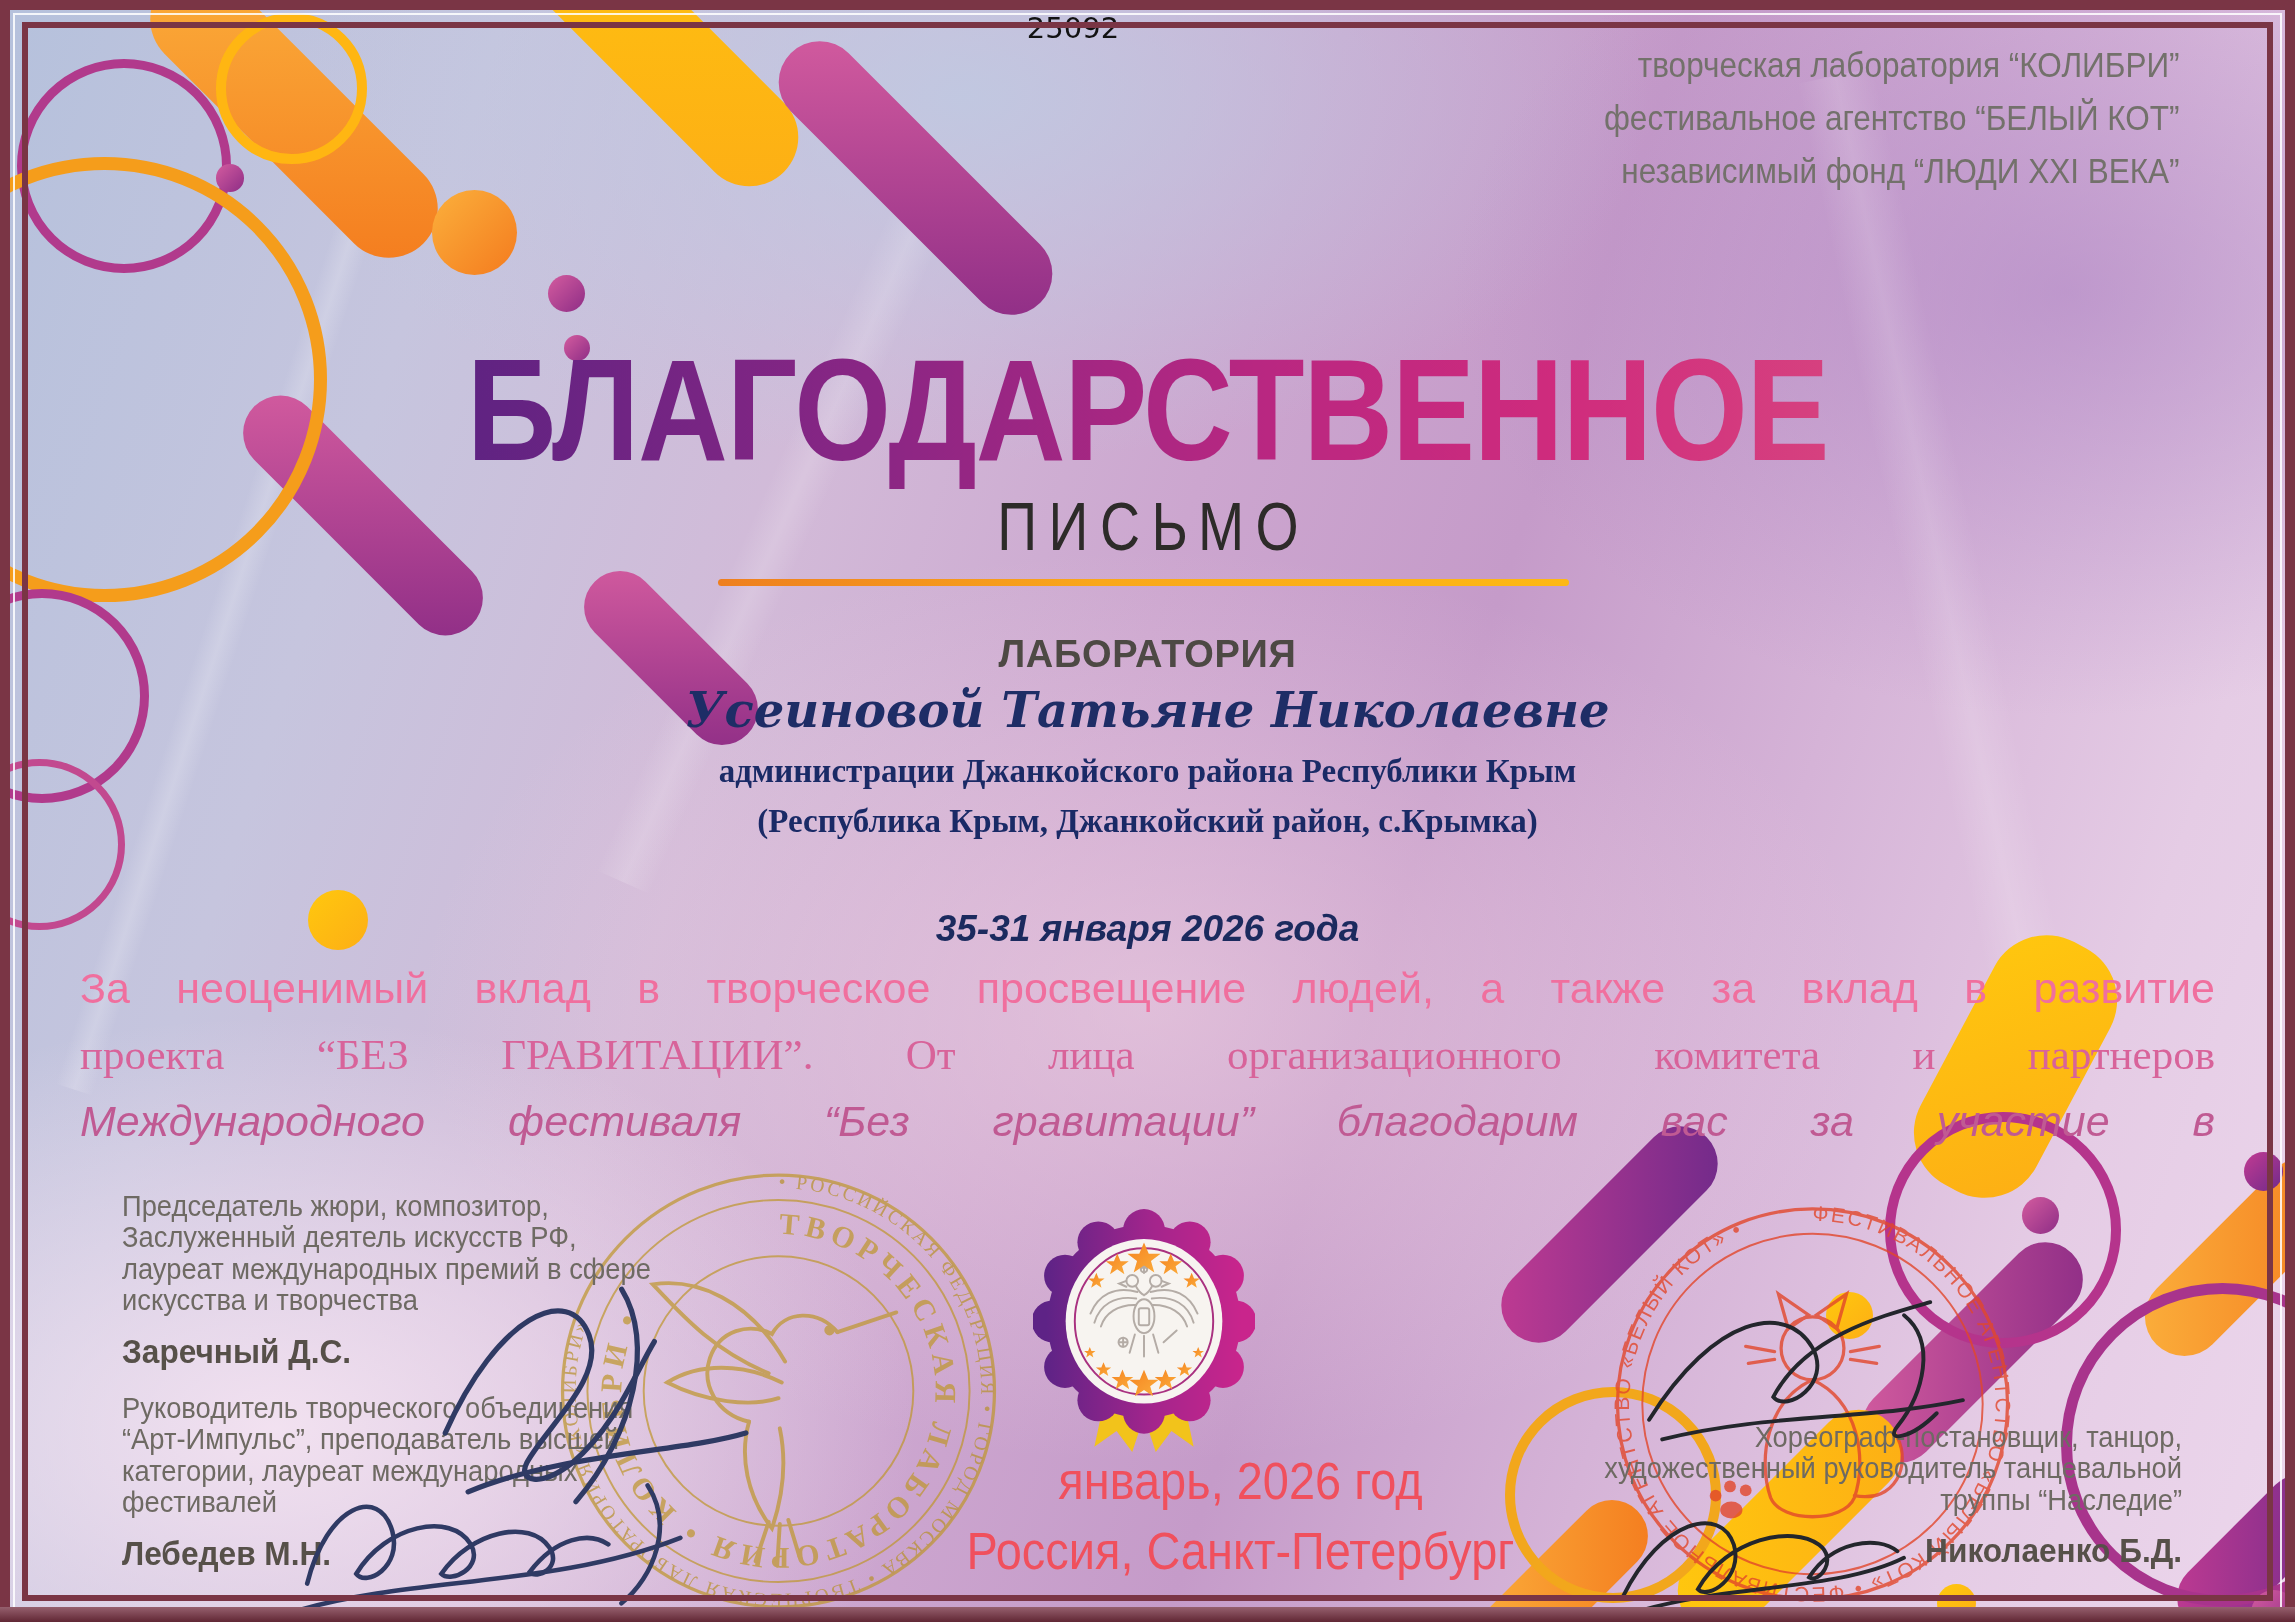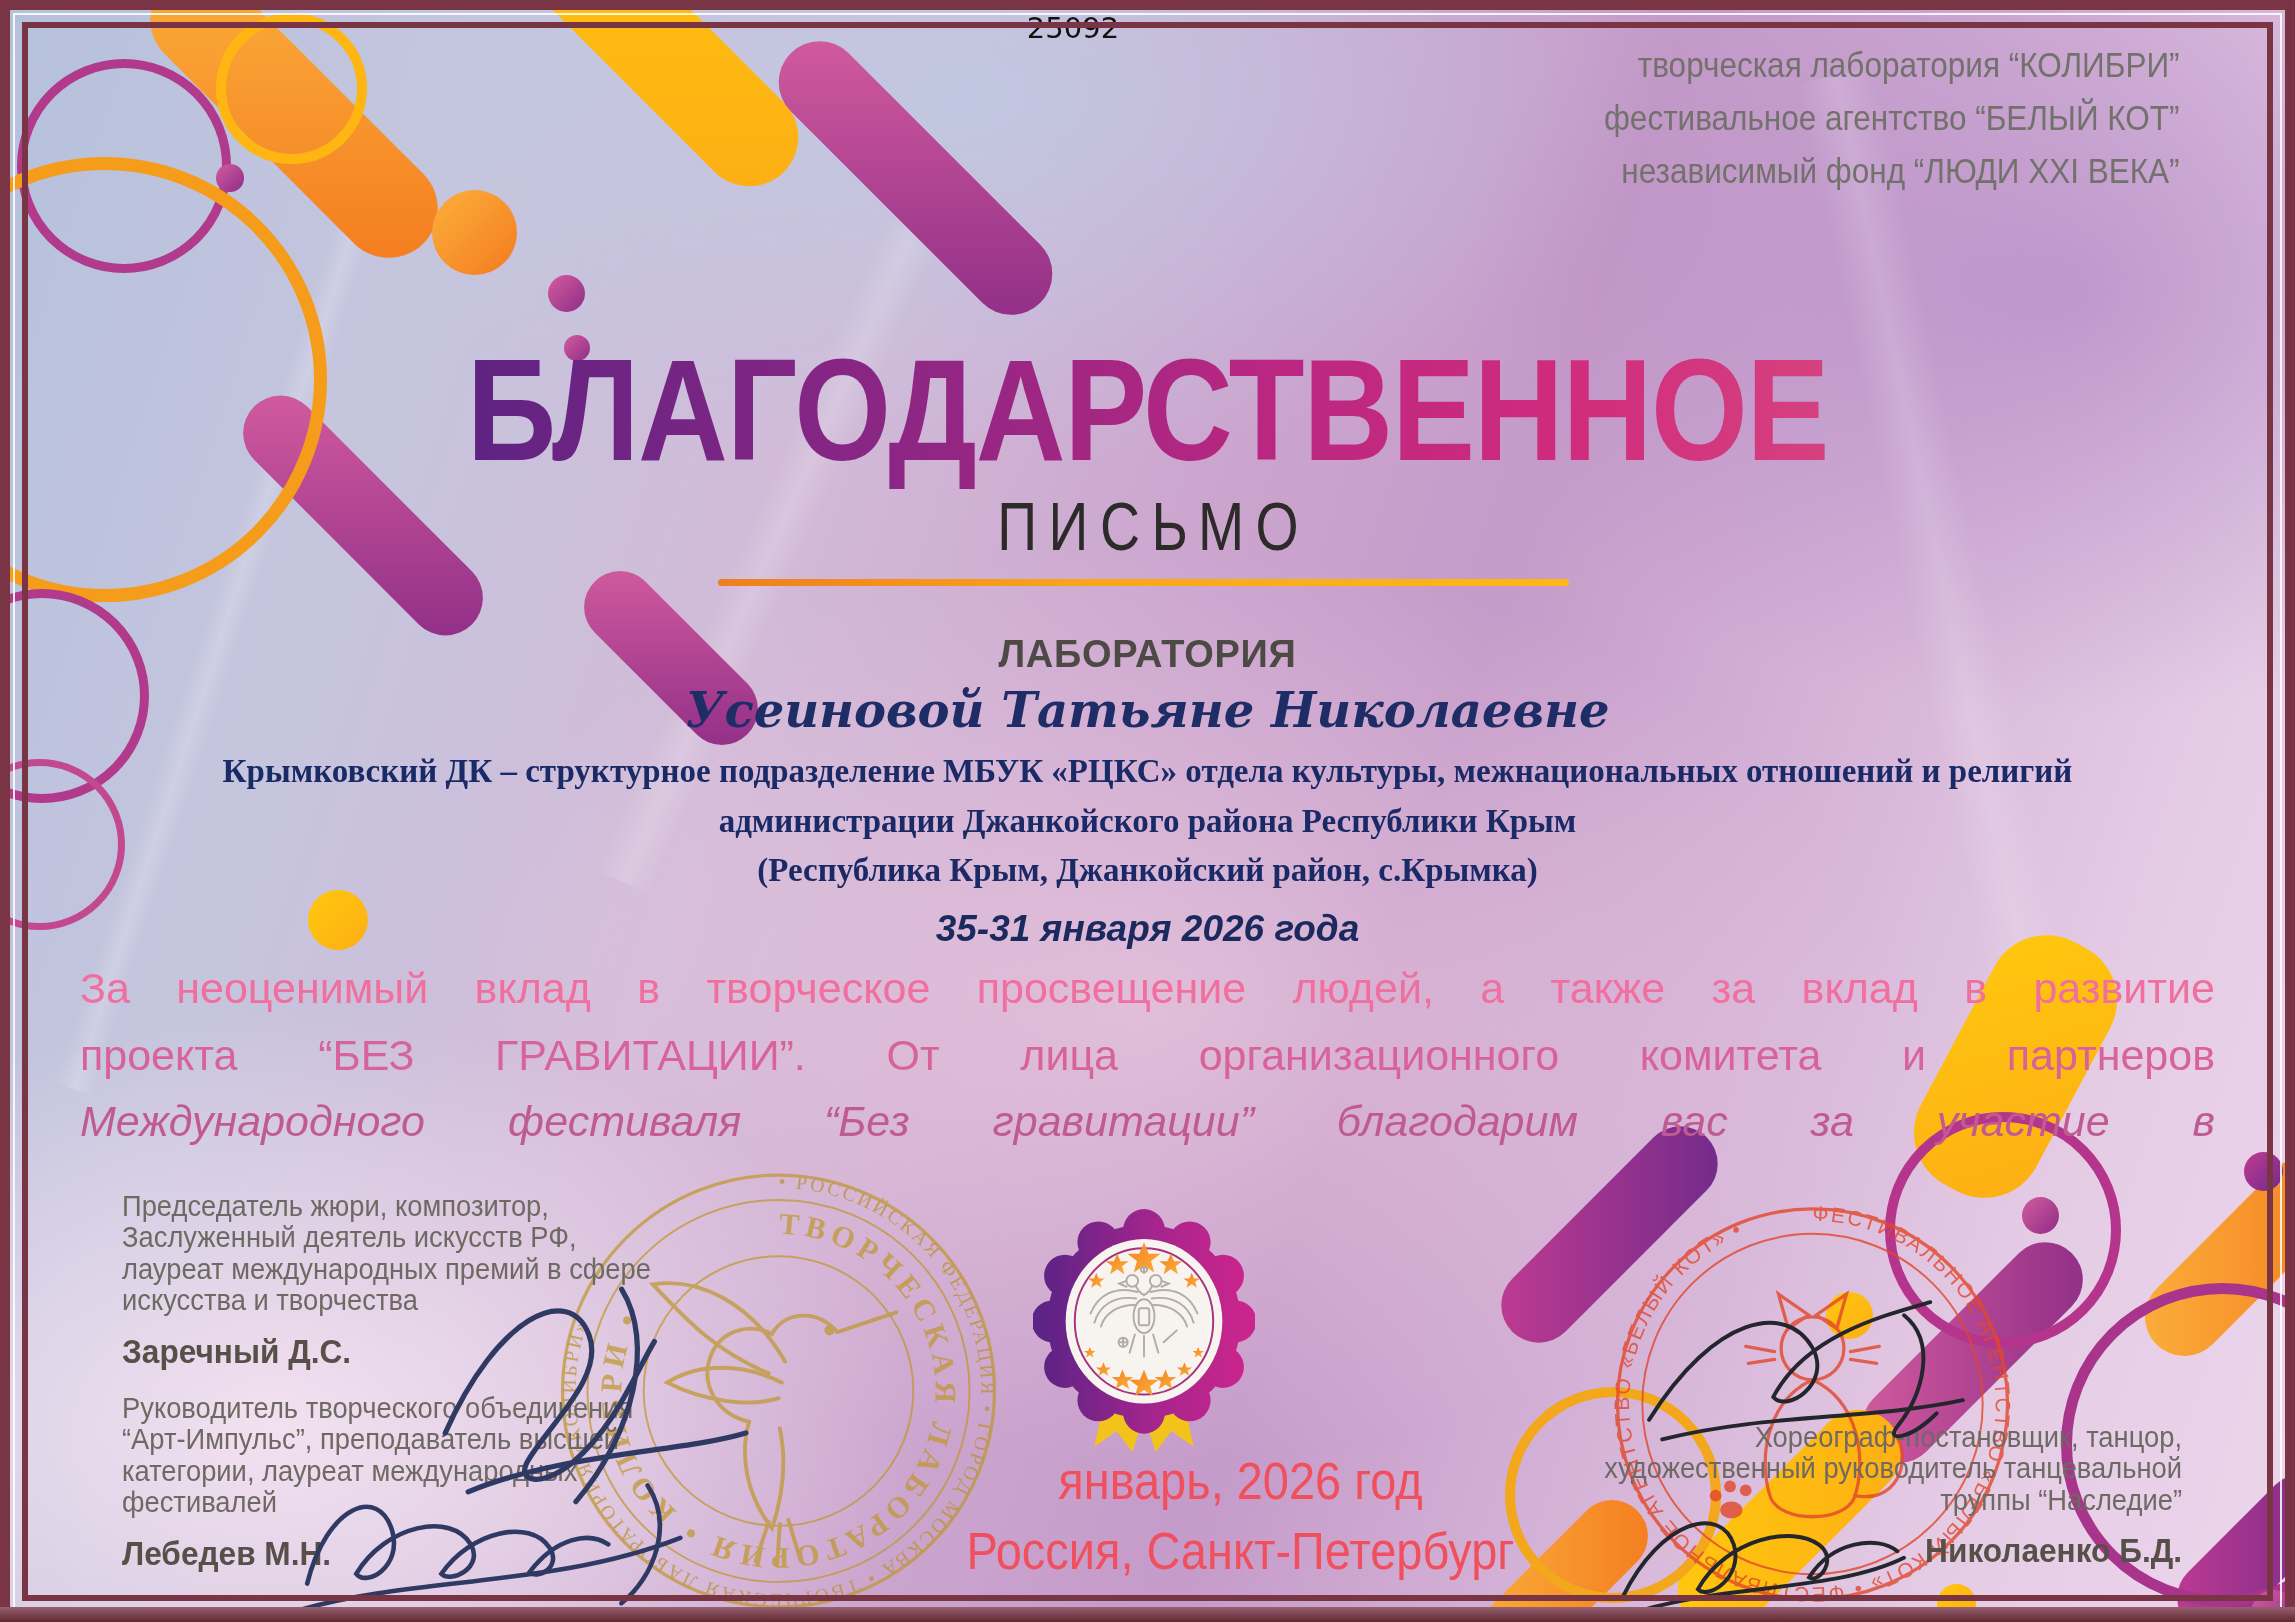--- a/index.html
+++ b/index.html
@@ -44,21 +44,21 @@
       font:700 38px "Liberation Sans",sans-serif;color:#4d4944;letter-spacing:0.7px;}
   .recipient{position:absolute;left:0;width:100%;top:682px;text-align:center;
       font:italic 700 48px "DejaVu Serif",serif;color:#1e2d66;}
   .org-lines{position:absolute;left:65px;right:65px;top:747px;text-align:center;
       font:700 33px/1.5 "Liberation Serif",serif;color:#1a2a66;}
   .date-range{position:absolute;left:0;width:100%;top:908px;text-align:center;
       font:italic 700 37px "Liberation Sans",sans-serif;color:#1b2a5e;}
   .body-par{position:absolute;left:80px;right:80px;top:955px;
       font:400 43px/1.55 "Liberation Sans",sans-serif;}
   .body-line{text-align:justify;text-align-last:justify;white-space:normal;}
-  .bl0{color:#f06f9e;}.bl1{color:#d8639a;}.bl2{color:#c05a93;font-style:italic;}.bl3{color:#a74b86;}
+  .bl0{color:#f06f9e;}.bl1{color:#d8639a;font-family:Liberation Serif, serif;}.bl2{color:#c05a93;font-style:italic;}.bl3{color:#a74b86;}
   .sig-block{position:absolute;z-index:22;}
   .sig-title{font:400 29.4px/1.07 "Liberation Sans",sans-serif;color:#6e6a63;}
   .sig-name{font:700 34px "Liberation Sans",sans-serif;color:#565049;margin-top:15.7px;}
   .sb-left{left:122px;width:694px;text-align:left;}
   .sb-left .sig-title,.sb-left .sig-name{transform:scaleX(.93);transform-origin:left top;}
   .sb-right{right:113px;width:864px;text-align:right;}
   .sb-right .sig-title,.sb-right .sig-name{transform:scaleX(.93);transform-origin:right top;}
   .footer{position:absolute;left:815px;width:851px;top:1451px;text-align:center;z-index:22;
       font:400 51px/1.2 "Liberation Sans",sans-serif;color:#f0505d;}
   .footer .place{margin-top:9.2px;}
@@ -232,21 +232,20 @@
     <div>независимый фонд “ЛЮДИ XXI ВЕКА”</div>
   </div>
 
   <div class="title-wrap z-text"><span class="title-main">БЛАГОДАРСТВЕННОЕ</span></div>
   <div class="title-sub-wrap z-text"><span class="title-sub">ПИСЬМО</span></div>
   <div class="divider z-text"></div>
 
   <div class="award-label z-text">ЛАБОРАТОРИЯ</div>
   <div class="recipient z-text">Усеиновой Татьяне Николаевне</div>
   <div class="org-lines z-text">
-    <div>Крымковский ДК – структурное подразделение МБУК «РЦКС» отдела культуры, межнациональных отношений и религий</div>
     <div>администрации Джанкойского района Республики Крым</div>
     <div>(Республика Крым, Джанкойский район, с.Крымка)</div>
   </div>
   <div class="date-range z-text">35-31 января 2026 года</div>
 
   <div class="body-par z-text">
     <div class="body-line bl0">За неоценимый вклад в творческое просвещение людей, а также за вклад в развитие</div>
     <div class="body-line bl1">проекта “БЕЗ ГРАВИТАЦИИ”. От лица организационного комитета и партнеров</div>
     <div class="body-line bl2">Международного фестиваля “Без гравитации” благодарим вас за участие в</div>
   </div>

